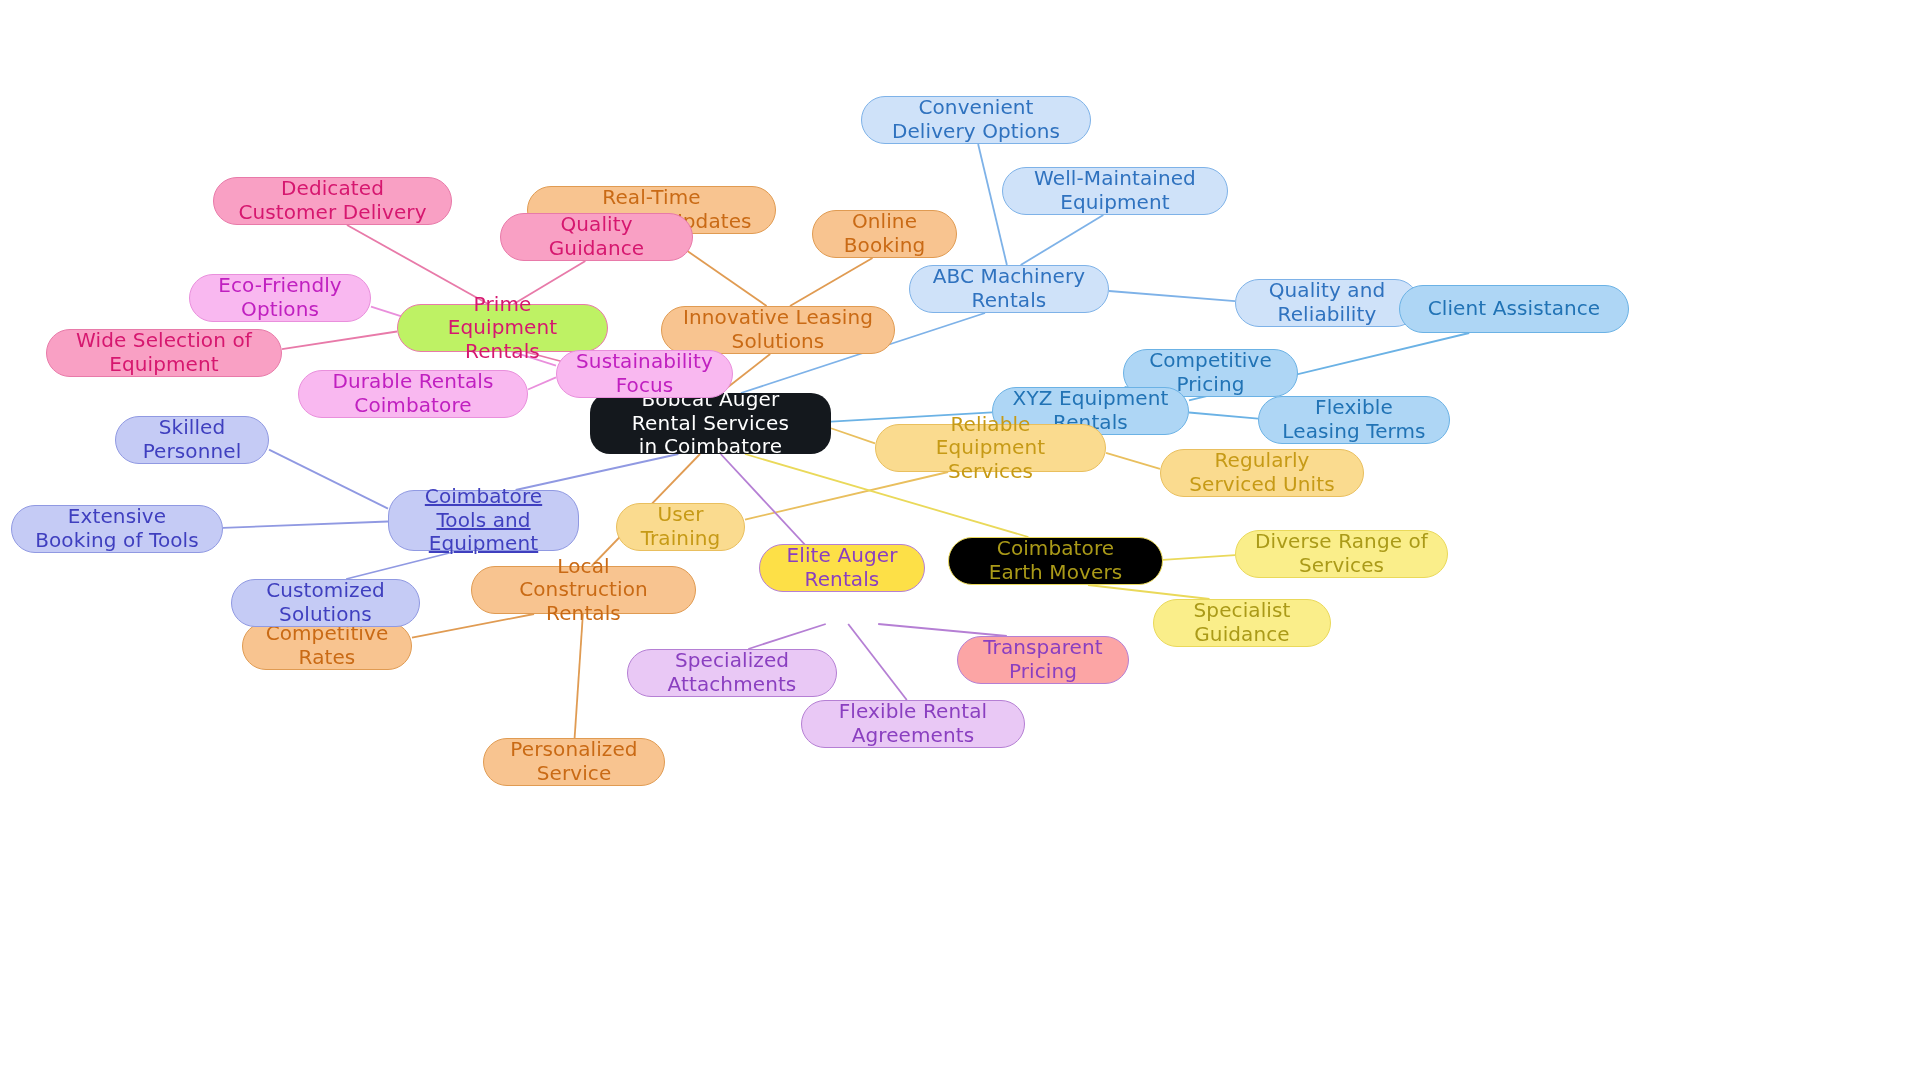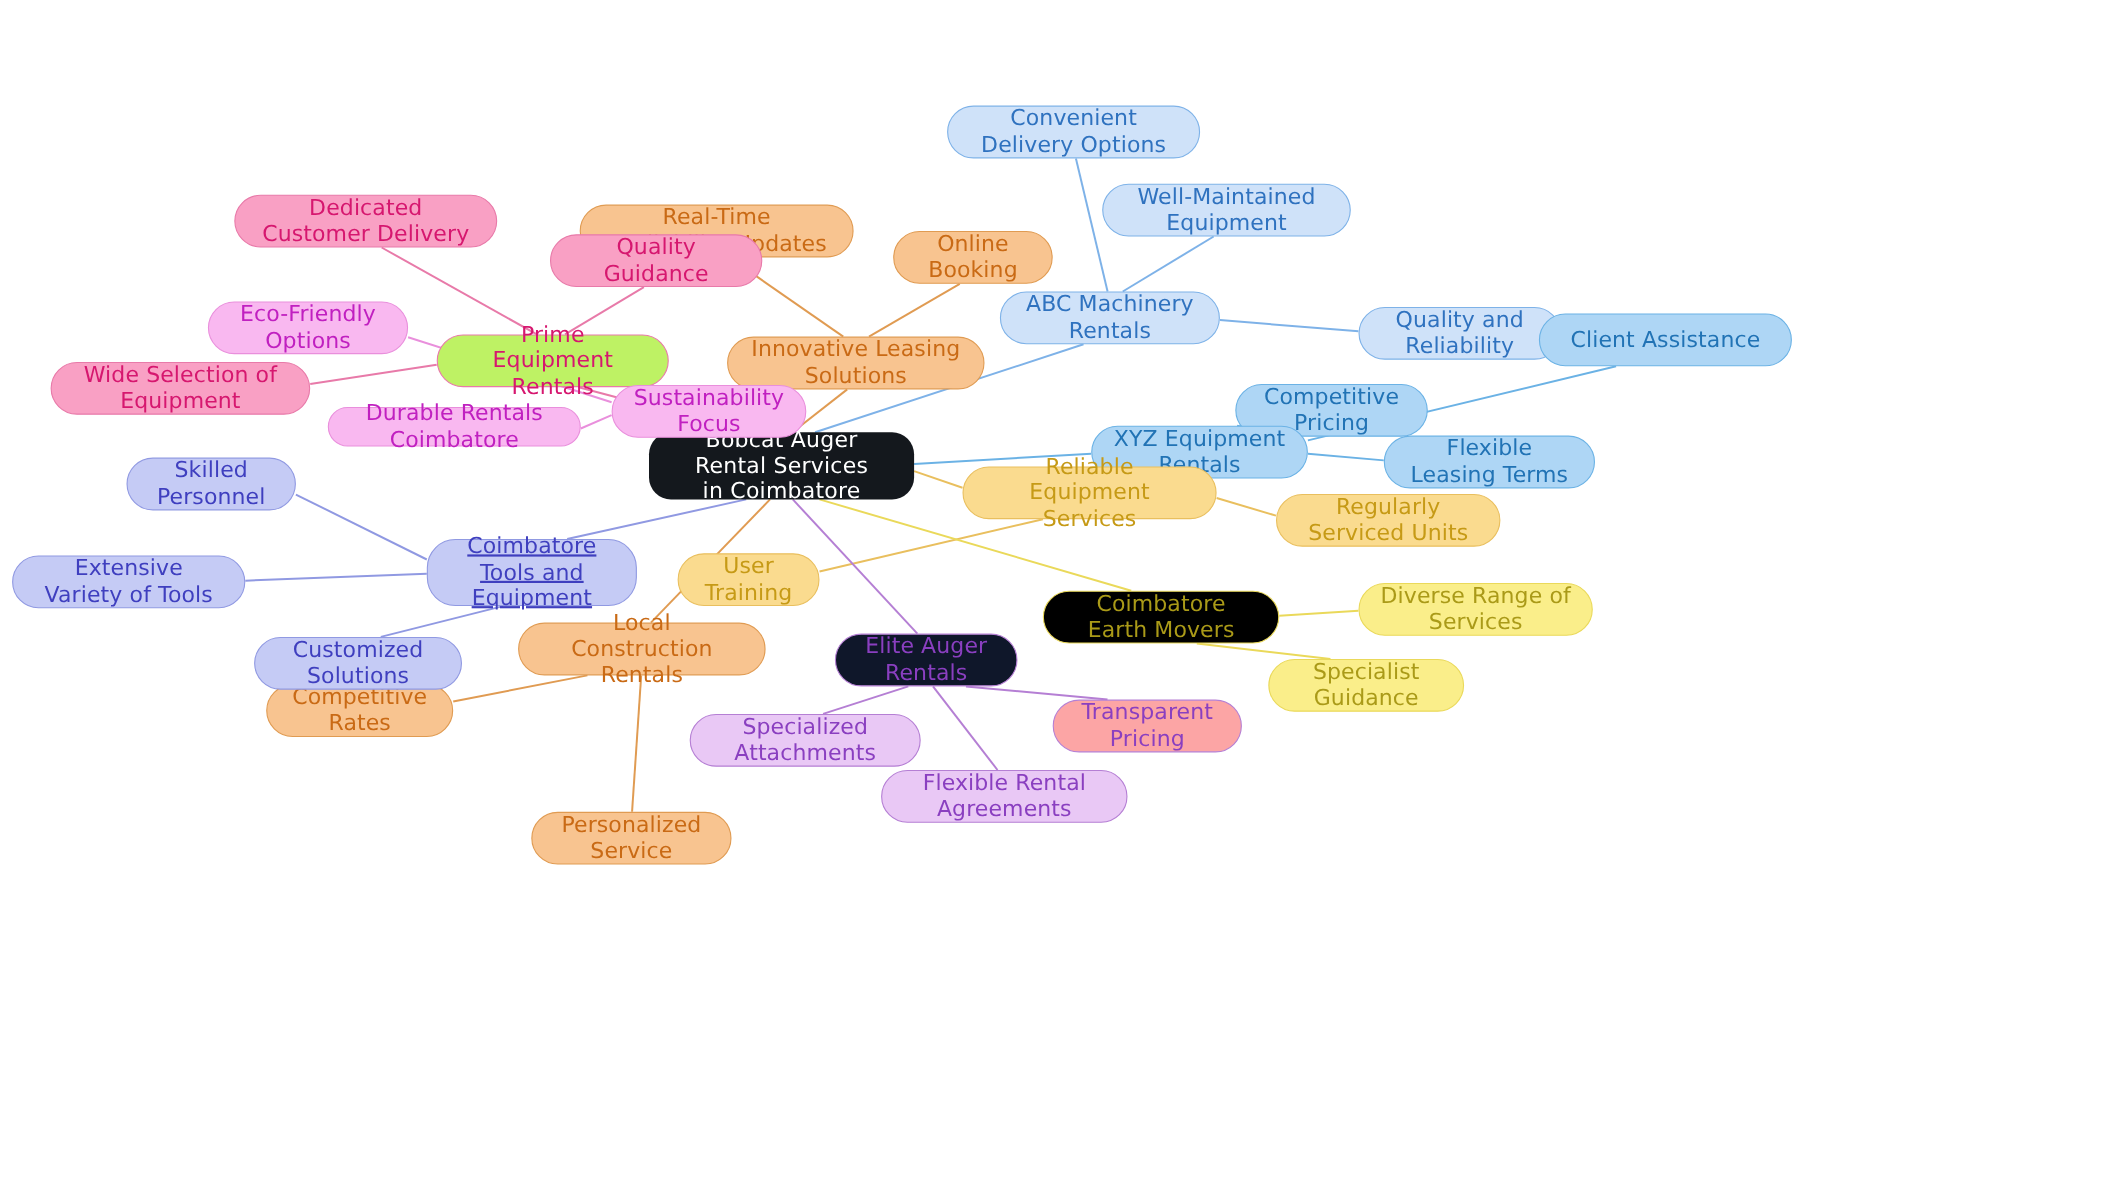--- a/index.html
+++ b/index.html
@@ -106,31 +106,31 @@
       <div class="node" style="left: 527px; top: 186px; width: 249px; height: 48px; background: rgb(248, 196, 144); border-color: rgb(224, 155, 82); color: rgb(201, 106, 21);">Real-Time Availability Updates</div>
       <div class="node" style="left: 661px; top: 306px; width: 234px; height: 48px; background: rgb(248, 196, 144); border-color: rgb(224, 155, 82); color: rgb(201, 106, 21);">Innovative Leasing Solutions</div>
       <div class="node" style="left: 471px; top: 566px; width: 225px; height: 48px; background: rgb(248, 196, 144); border-color: rgb(224, 155, 82); color: rgb(201, 106, 21);">Local Construction Rentals</div>
       <div class="node" style="left: 242px; top: 622px; width: 170px; height: 48px; background: rgb(248, 196, 144); border-color: rgb(224, 155, 82); color: rgb(201, 106, 21);">Competitive Rates</div>
       <div class="node" style="left: 483px; top: 738px; width: 182px; height: 48px; background: rgb(248, 196, 144); border-color: rgb(224, 155, 82); color: rgb(201, 106, 21);">Personalized Service</div>
       <div class="node" style="left: 213px; top: 177px; width: 239px; height: 48px; background: rgb(249, 160, 196); border-color: rgb(232, 122, 169); color: rgb(214, 23, 111);">Dedicated Customer Delivery</div>
       <div class="node" style="left: 500px; top: 213px; width: 193px; height: 48px; background: rgb(249, 160, 196); border-color: rgb(232, 122, 169); color: rgb(214, 23, 111);">Quality Guidance</div>
       <div class="node" style="left: 397px; top: 304px; width: 211px; height: 48px; background: #bef264; border-color: rgb(232, 122, 169); color: rgb(214, 23, 111);">Prime Equipment Rentals</div>
       <div class="node" style="left: 46px; top: 329px; width: 236px; height: 48px; background: rgb(249, 160, 196); border-color: rgb(232, 122, 169); color: rgb(214, 23, 111);">Wide Selection of Equipment</div>
       <div class="node" style="left: 189px; top: 274px; width: 182px; height: 48px; background: rgb(249, 184, 240); border-color: rgb(233, 143, 220); color: rgb(192, 32, 192);">Eco-Friendly Options</div>
-      <div class="node" style="left: 298px; top: 370px; width: 230px; height: 36px; background: rgb(249, 184, 240); border-color: rgb(233, 143, 220); color: rgb(192, 32, 192);">Durable Rentals Coimbatore</div>
+      <div class="node" style="left: 298px; top: 370px; width: 230px; height: 48px; background: rgb(249, 184, 240); border-color: rgb(233, 143, 220); color: rgb(192, 32, 192);">Durable Rentals Coimbatore</div>
       <div class="node" style="left: 556px; top: 350px; width: 177px; height: 48px; background: rgb(249, 184, 240); border-color: rgb(233, 143, 220); color: rgb(192, 32, 192);">Sustainability Focus</div>
       <div class="node" style="left: 115px; top: 416px; width: 154px; height: 48px; background: rgb(197, 203, 245); border-color: rgb(144, 153, 226); color: rgb(63, 63, 191);">Skilled Personnel</div>
-      <div class="node" style="left: 11px; top: 505px; width: 212px; height: 48px; background: rgb(197, 203, 245); border-color: rgb(144, 153, 226); color: rgb(63, 63, 191);">Extensive Variety of Tools</div>
+      <div class="node" style="left: 11px; top: 505px; width: 212px; height: 48px; background: rgb(197, 203, 245); border-color: rgb(144, 153, 226); color: rgb(63, 63, 191);">Extensive Booking of Tools</div>
       <div class="node" style="left: 388px; top: 490px; width: 191px; height: 61px; background: rgb(197, 203, 245); border-color: rgb(144, 153, 226); color: rgb(63, 63, 191); text-decoration: underline;">Coimbatore Tools and
 Equipment</div>
       <div class="node" style="left: 231px; top: 579px; width: 189px; height: 48px; background: rgb(197, 203, 245); border-color: rgb(144, 153, 226); color: rgb(63, 63, 191);">Customized Solutions</div>
       <div class="node" style="left: 875px; top: 424px; width: 231px; height: 48px; background: rgb(250, 219, 143); border-color: rgb(233, 191, 94); color: rgb(198, 154, 22);">Reliable Equipment Services</div>
       <div class="node" style="left: 1160px; top: 449px; width: 204px; height: 48px; background: rgb(250, 219, 143); border-color: rgb(233, 191, 94); color: rgb(198, 154, 22);">Regularly Serviced Units</div>
       <div class="node" style="left: 616px; top: 503px; width: 129px; height: 48px; background: rgb(250, 219, 143); border-color: rgb(233, 191, 94); color: rgb(198, 154, 22);">User Training</div>
       <div class="node" style="left: 948px; top: 537px; width: 215px; height: 48px; background: #000000; border-color: rgb(234, 217, 90); color: rgb(170, 154, 24);">Coimbatore Earth Movers</div>
       <div class="node" style="left: 1235px; top: 530px; width: 213px; height: 48px; background: rgb(250, 238, 138); border-color: rgb(234, 217, 90); color: rgb(170, 154, 24);">Diverse Range of Services</div>
       <div class="node" style="left: 1153px; top: 599px; width: 178px; height: 48px; background: rgb(250, 238, 138); border-color: rgb(234, 217, 90); color: rgb(170, 154, 24);">Specialist Guidance</div>
-      <div class="node" style="left: 759px; top: 576px; width: 166px; height: 48px; background: #0f172a; border-color: rgb(181, 127, 212); color: rgb(138, 63, 192);">Elite Auger Rentals</div>
+      <div class="node" style="left: 759px; top: 544px; width: 166px; height: 48px; background: #fde047; border-color: rgb(181, 127, 212); color: rgb(138, 63, 192);">Elite Auger Rentals</div>
       <div class="node" style="left: 957px; top: 636px; width: 172px; height: 48px; background: #fca5a5; border-color: rgb(181, 127, 212); color: rgb(138, 63, 192);">Transparent Pricing</div>
       <div class="node" style="left: 627px; top: 649px; width: 210px; height: 48px; background: rgb(233, 200, 245); border-color: rgb(181, 127, 212); color: rgb(138, 63, 192);">Specialized Attachments</div>
       <div class="node" style="left: 801px; top: 700px; width: 224px; height: 48px; background: rgb(233, 200, 245); border-color: rgb(181, 127, 212); color: rgb(138, 63, 192);">Flexible Rental Agreements</div>
     </div>
 </div>
 
 </body></html>

